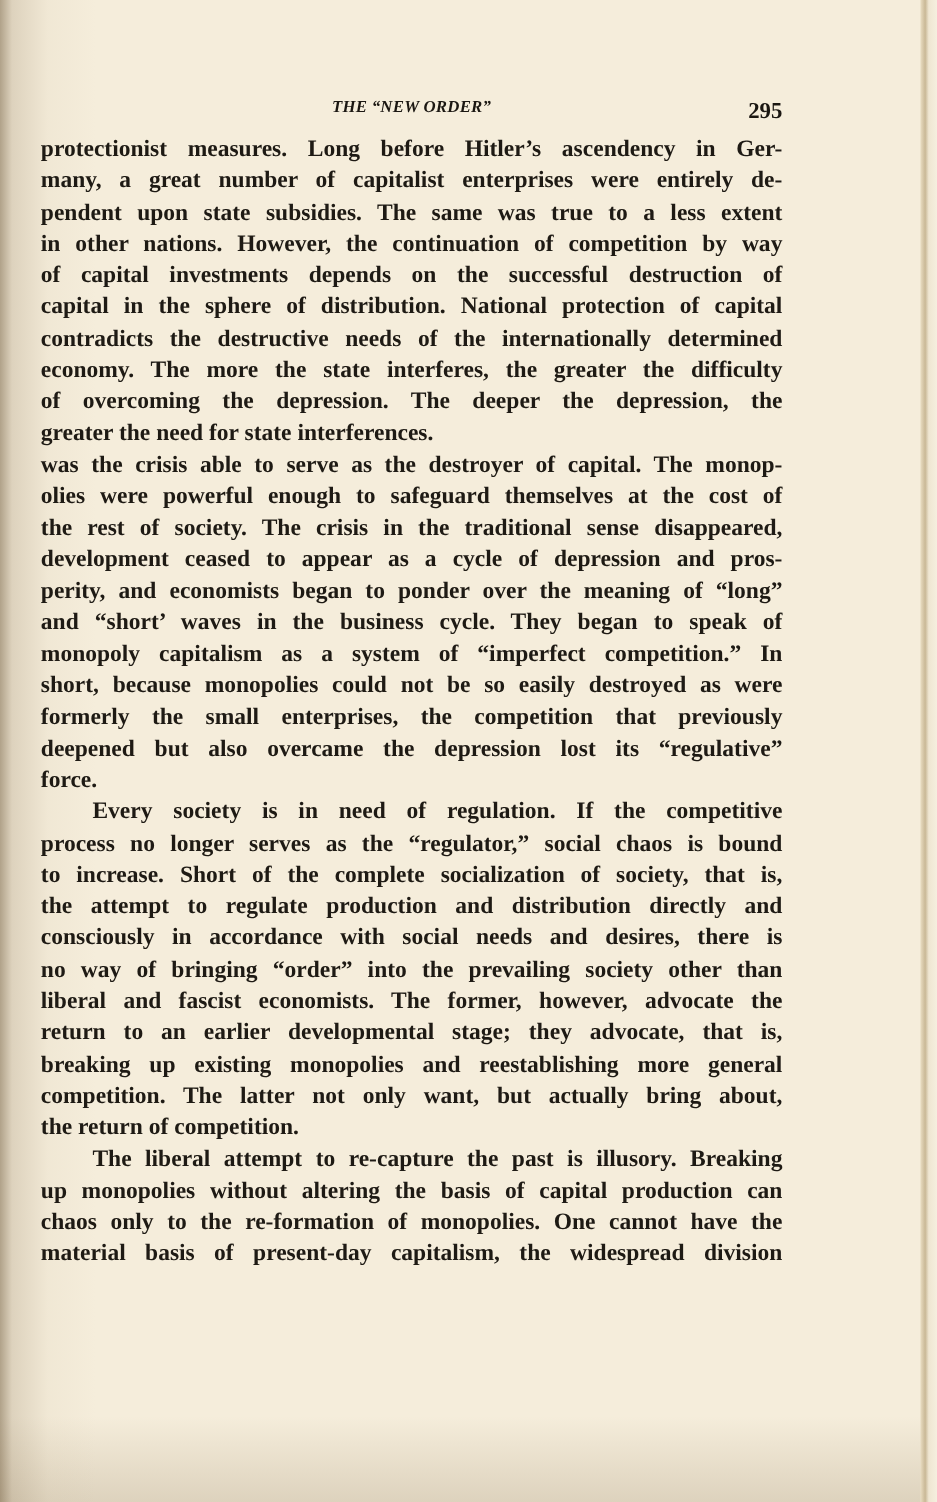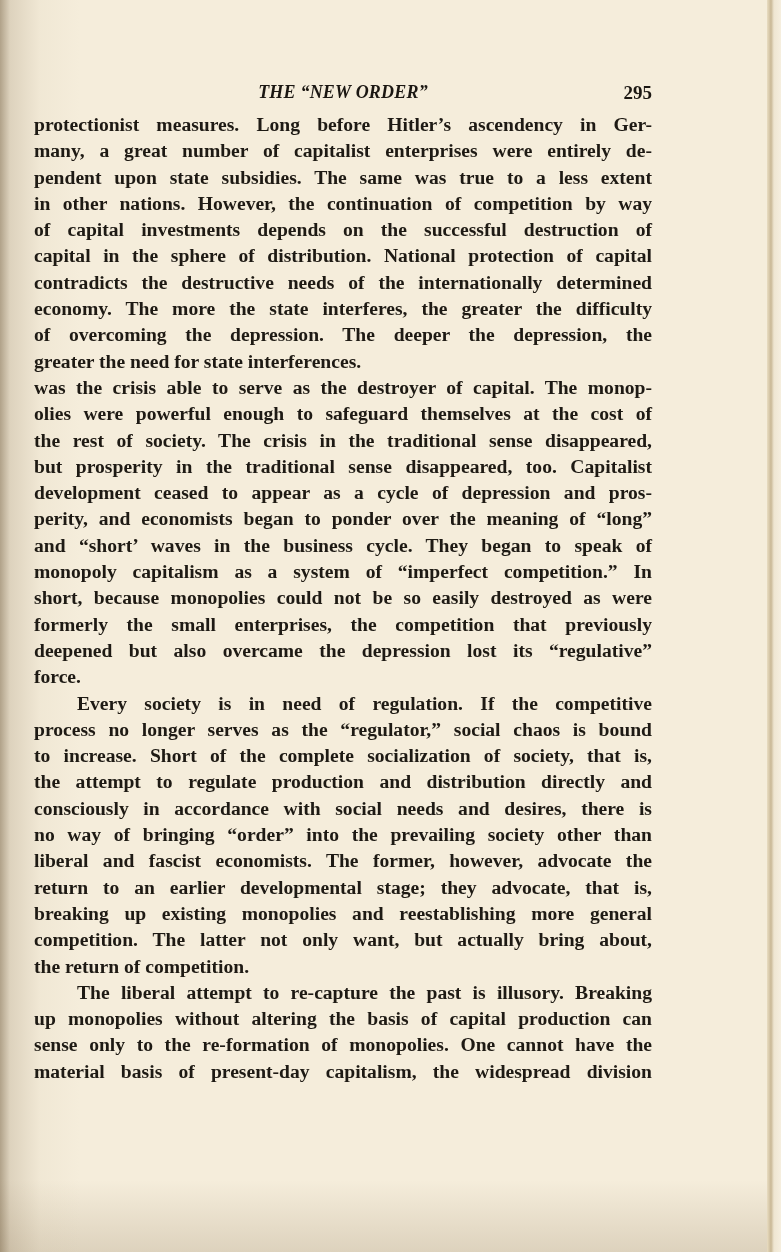--- a/index.html
+++ b/index.html
@@ -19,21 +19,21 @@
       position: absolute; right: 0; top: 0; width: 14px; height: 1252px;
       background: linear-gradient(to right, #e9ddc2 0px, #c9b896 4px, #efe6d2 7px, #f6efdf 14px);
     }
     .header {
       position: absolute; top: 82px; left: 34px; width: 618px; height: 28px;
       font-family: "Liberation Serif", "DejaVu Serif", serif;
       color: #1b1712;
     }
     .running-title {
       position: absolute; left: 0; right: 0; text-align: center;
-      font-style: italic; font-weight: bold; font-size: 18px; letter-spacing: 0.2px;
+      font-style: italic; font-weight: bold; font-size: 14px; letter-spacing: 0.2px;
     }
     .page-number {
       position: absolute; right: 0; font-size: 19px; font-weight: bold; text-align: right;
     }
     .body-text {
       position: absolute; top: 112px; left: 34px; width: 618px;
       font-family: "Liberation Serif", "DejaVu Serif", serif;
       font-size: 19.6px; line-height: 26.3px; color: #1e1a14;
       font-weight: bold;
     }
@@ -65,21 +65,20 @@
       <span class="line">capital in the sphere of distribution. National protection of capital</span>
       <span class="line">contradicts the destructive needs of the internationally determined</span>
       <span class="line">economy. The more the state interferes, the greater the difficulty</span>
       <span class="line">of overcoming the depression. The deeper the depression, the</span>
       <span class="line last">greater the need for state interferences.</span>
     </div>
     <div>
       <span class="line">was the crisis able to serve as the destroyer of capital. The monop-</span>
       <span class="line">olies were powerful enough to safeguard themselves at the cost of</span>
       <span class="line">the rest of society. The crisis in the traditional sense disappeared,</span>
-      <span class="line">but prosperity in the traditional sense disappeared, too. Capitalist</span>
       <span class="line">development ceased to appear as a cycle of depression and pros-</span>
       <span class="line">perity, and economists began to ponder over the meaning of “long”</span>
       <span class="line">and “short’ waves in the business cycle. They began to speak of</span>
       <span class="line">monopoly capitalism as a system of “imperfect competition.” In</span>
       <span class="line">short, because monopolies could not be so easily destroyed as were</span>
       <span class="line">formerly the small enterprises, the competition that previously</span>
       <span class="line">deepened but also overcame the depression lost its “regulative”</span>
       <span class="line last">force.</span>
     </div>
     <div>
@@ -91,17 +90,17 @@
       <span class="line">no way of bringing “order” into the prevailing society other than</span>
       <span class="line">liberal and fascist economists. The former, however, advocate the</span>
       <span class="line">return to an earlier developmental stage; they advocate, that is,</span>
       <span class="line">breaking up existing monopolies and reestablishing more general</span>
       <span class="line">competition. The latter not only want, but actually bring about,</span>
       <span class="line last">the return of competition.</span>
     </div>
     <div>
       <span class="line indent">The liberal attempt to re-capture the past is illusory. Breaking</span>
       <span class="line">up monopolies without altering the basis of capital production can</span>
-      <span class="line">sense only to the re-formation of monopolies. One cannot have the</span>
+      <span class="line">chaos only to the re-formation of monopolies. One cannot have the</span>
       <span class="line">material basis of present-day capitalism, the widespread division</span>
     </div>
   </div>
 </div>
 
 </body></html>

